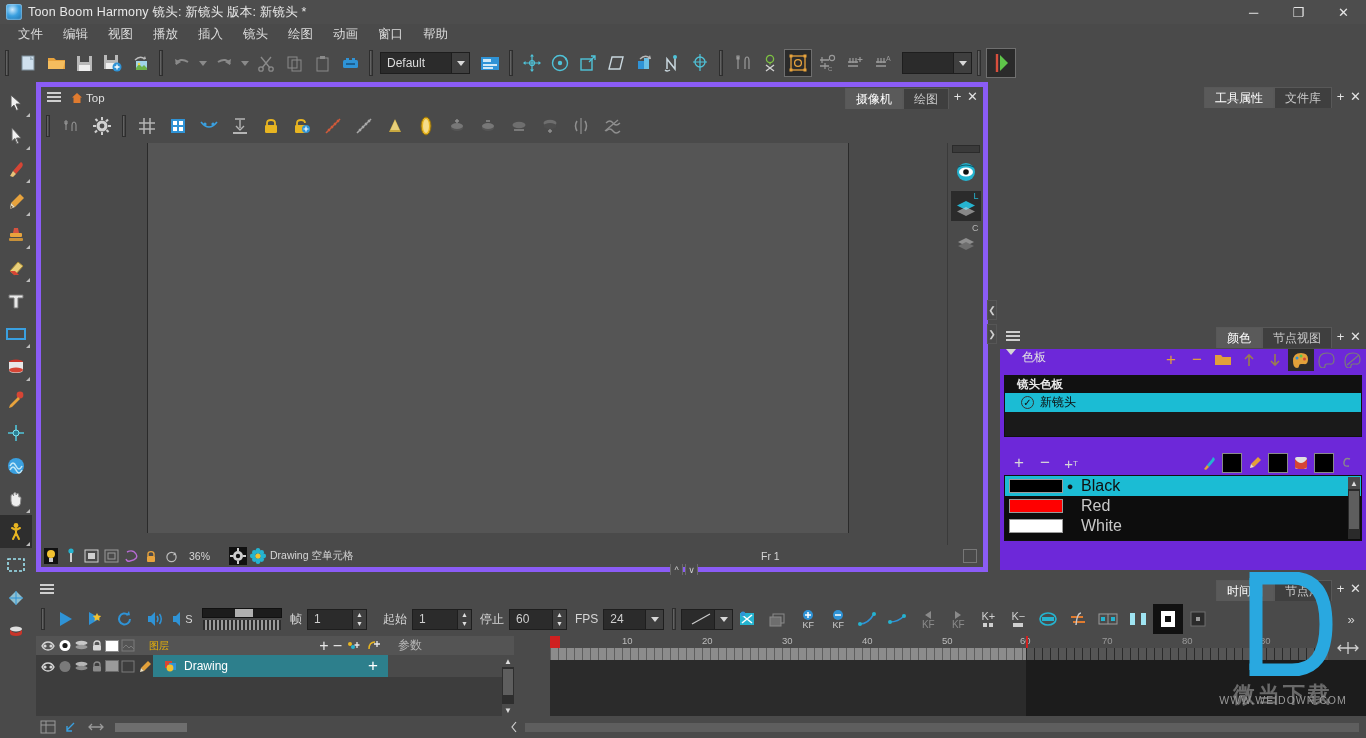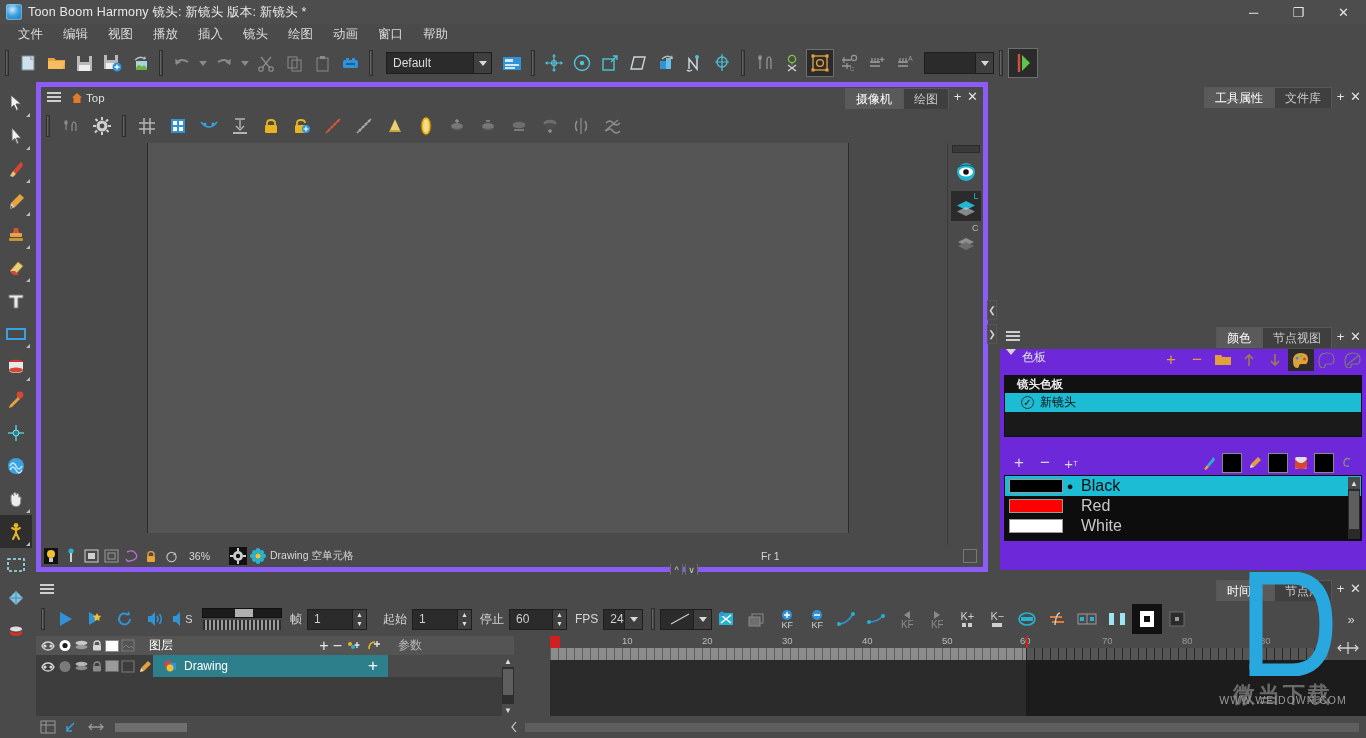--- a/index.html
+++ b/index.html
@@ -296,21 +296,21 @@
       <svg width="19" height="15" viewBox="0 0 19 15">
           <rect x="2" y="4" width="15" height="8" rx="1.5" fill="#2f93d6"></rect>
           <rect x="5" y="2" width="3" height="3" fill="#2f93d6"></rect>
           <rect x="11" y="2" width="3" height="3" fill="#2f93d6"></rect>
           <rect x="5" y="7" width="9" height="2" fill="#1c5f90"></rect>
         </svg>
     </div>
 
     <div class="grip"></div>
 
-    <div class="combo" style="width:106px;margin-left:8px">
+    <div class="combo" style="width:90px;margin-left:2px">
       <span>Default</span>
       <span class="arrow">
           <i class="caret"></i>
         </span>
     </div>
     <div class="tbtn" style="margin-left:6px">
       <svg width="20" height="15" viewBox="0 0 20 15">
           <rect x="1" y="1" width="18" height="13" fill="#2f93d6"></rect>
           <rect x="3" y="3" width="8" height="3" fill="#cfe8f7"></rect>
           <rect x="3" y="8" width="14" height="2" fill="#cfe8f7"></rect>
@@ -1043,21 +1043,21 @@
       <span class="lbl" style="margin-left:8px">停止</span>
       <div class="numfield" style="width:44px">
           <span>60</span>
         </div>
       <div class="spin">
           <div>▲</div>
           <div>▼</div>
         </div>
 
       <span class="lbl" style="margin-left:8px">FPS</span>
-      <div class="numfield" style="width:22px">
+      <div class="numfield" style="width:43px">
           <span>24</span>
         </div>
       <div class="spin" style="width:18px;justify-content:center">
           <div>
             <i class="caret"></i>
           </div>
         </div>
 
       <div class="grip" style="height:22px;margin-left:8px"></div>
 
@@ -1202,21 +1202,21 @@
           <svg width="12" height="13" viewBox="0 0 12 13">
               <path d="M3 6V4.5Q3 2 6 2t3 2.5V6" stroke="#d6d6d6" fill="none" stroke-width="1.3"></path>
               <rect x="2" y="6" width="8" height="5.5" rx="1" fill="#d6d6d6"></rect>
             </svg>
           <div style="width:14px;height:12px;background:#fff;border:1px solid #8a8a8a"></div>
           <svg width="14" height="13" viewBox="0 0 14 13">
               <rect x="1" y="1" width="12" height="11" stroke="#7a7a7a" fill="none"></rect>
               <path d="M2 9l3-3 3 3 2-2 3 3" stroke="#7a7a7a" fill="none"></path>
             </svg>
         </div>
-        <span style="margin-left:14px;font-size:12px;color:#ffffff">图层</span>
+        <span style="margin-left:14px;font-size:10px;color:#eab308">图层</span>
         <div style="flex:1"></div>
         <div style="display:flex;align-items:center;gap:4px;padding-right:6px">
           <span style="color:#e8e8e8;font-size:16px;line-height:14px">+</span>
           <span style="color:#e8e8e8;font-size:16px;line-height:14px">−</span>
           <svg width="15" height="13" viewBox="0 0 15 13">
               <circle cx="4" cy="5" r="2" fill="#e8b521"></circle>
               <circle cx="7" cy="8" r="2" fill="#25b3cf"></circle>
               <path d="M11 3v6M8.5 6h5" stroke="#e8e8e8" stroke-width="1.3"></path>
             </svg>
           <svg width="15" height="13" viewBox="0 0 15 13">

